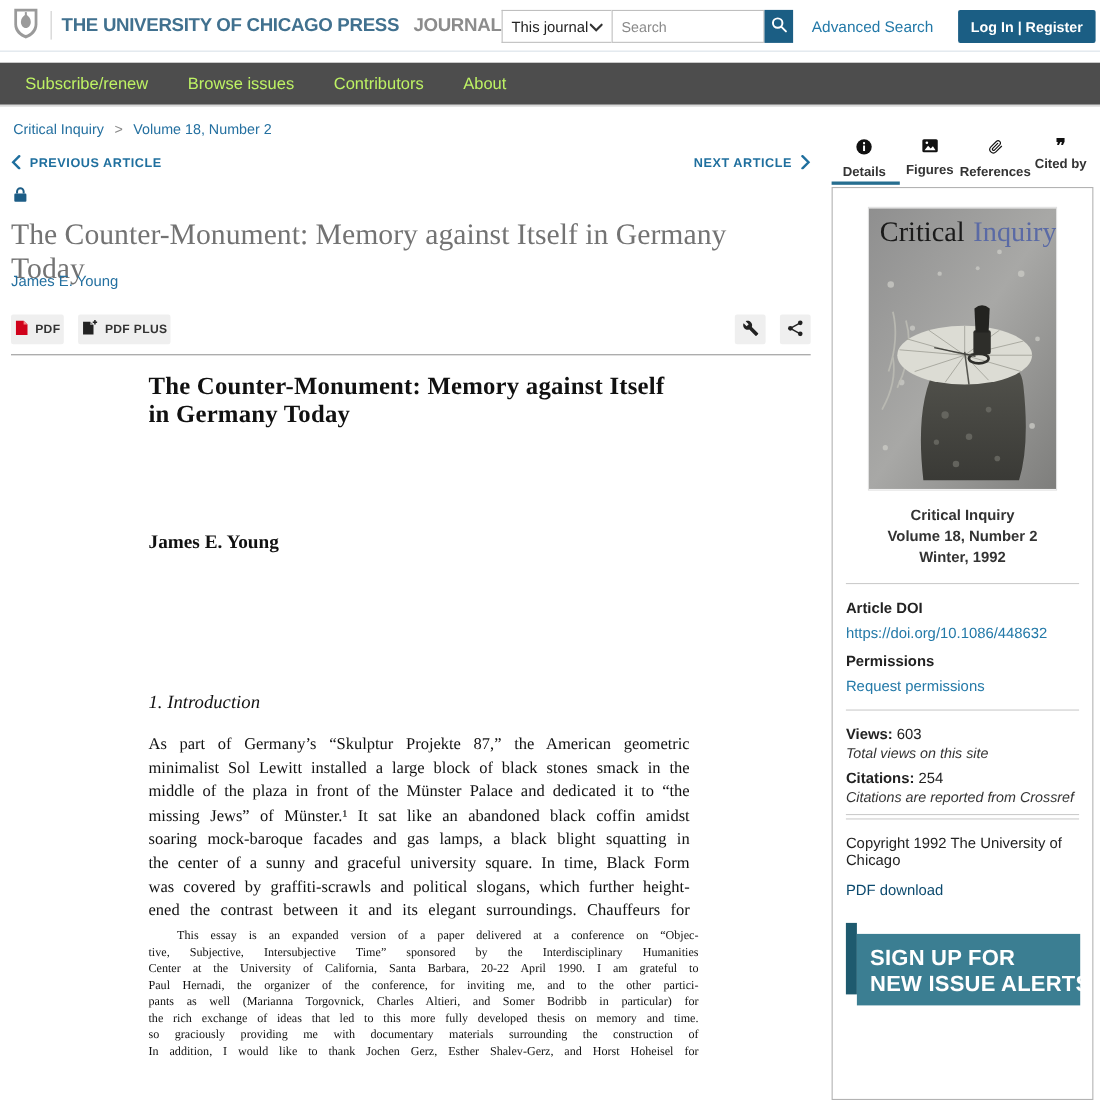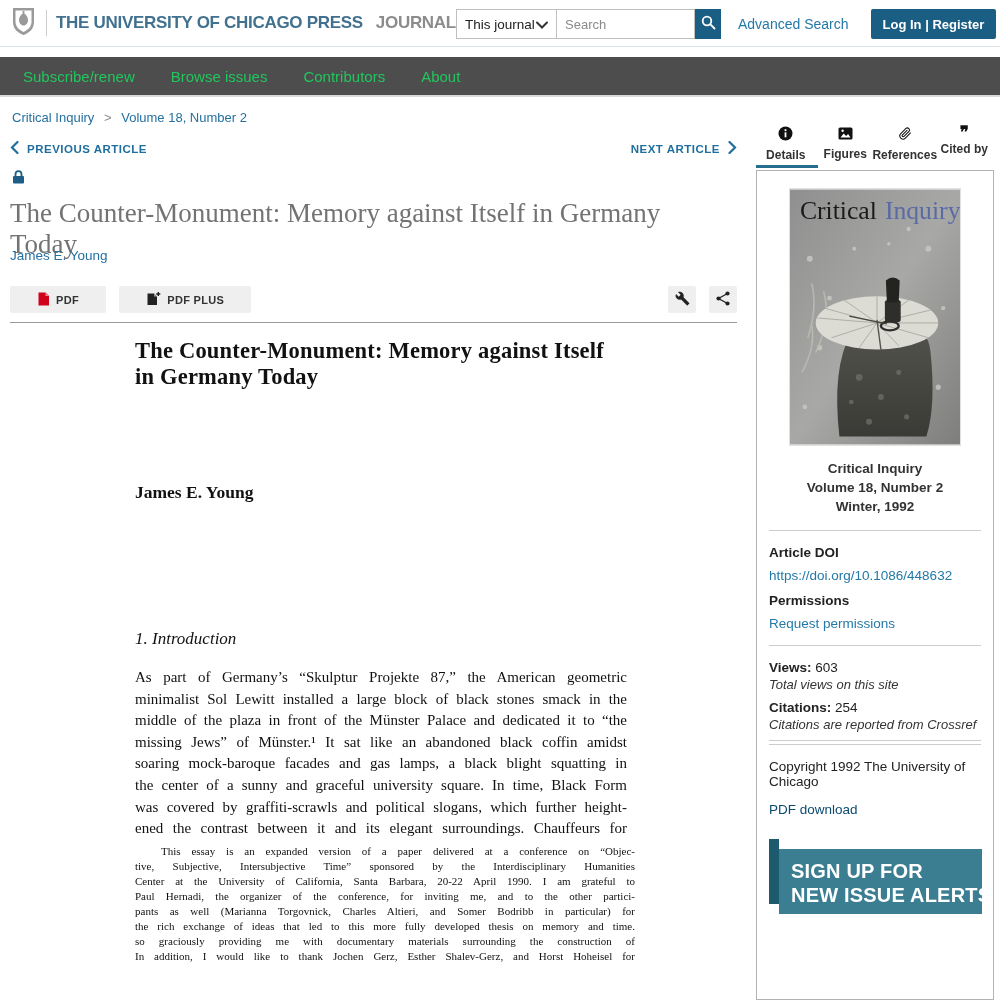--- a/index.html
+++ b/index.html
@@ -15,37 +15,37 @@
   .header-controls { position:absolute; left:456px; top:9px; display:flex; align-items:center; height:30px; }
   .journal-select { display:flex; align-items:center; justify-content:space-between; width:100px; height:30px; border:1px solid #bfbfbf; border-right:none; padding:0 8px; font-size:13.5px; color:#222; background:#fff; cursor:pointer; }
   .search-input { width:139px; height:30px; border:1px solid #bfbfbf; padding:0 8px; font-size:13px; color:#333; outline:none; font-family:"Liberation Sans",sans-serif; }
   .search-input::placeholder { color:#8a8a8a; }
   .search-btn { width:26px; height:30px; background:#1b5e84; border:none; display:flex; align-items:center; justify-content:center; cursor:pointer; }
   .adv-search { margin-left:17px; font-size:14px; color:#2379a8; text-decoration:none; cursor:pointer; white-space:nowrap; }
   .login-btn { margin-left:22px; height:30px; padding:0 12px; background:#1b5e84; color:#fff; font-size:13px; font-weight:700; border:none; border-radius:2px; cursor:pointer; white-space:nowrap; font-family:"Liberation Sans",sans-serif; }
 
   
   .main-nav { position:absolute; top:57px; left:0; width:1000px; height:38px; background:#4d4d4d; display:flex; align-items:center; box-shadow:0 2px 0 #d9d9d9; }
-  .main-nav a { color:#22c55e; font-size:15px; text-decoration:none; margin-left:10px; padding:0 13px; cursor:pointer; }
+  .main-nav a { color:#bef264; font-size:15px; text-decoration:none; margin-left:10px; padding:0 13px; cursor:pointer; }
 
   
   .breadcrumb { position:absolute; top:110px; left:12px; font-size:13px; }
   .breadcrumb a { color:#2470a0; text-decoration:none; cursor:pointer; }
   .breadcrumb .sep { color:#8a8a8a; margin:0 6px; }
   .article-nav { position:absolute; top:141px; left:10px; width:727px; height:16px; }
   .art-link { font-size:11.5px; font-weight:700; letter-spacing:0.5px; color:#1f6f9e; text-decoration:none; cursor:pointer; display:flex; align-items:center; gap:8px; }
   .art-prev { position:absolute; left:0; top:0; }
   .art-next { position:absolute; right:0; top:0; }
   .lock-wrap { position:absolute; top:170px; left:12px; }
 
   
   .article-title { position:absolute; top:198px; left:10px; width:710px; font-family:"Liberation Serif",serif; font-size:27px; font-weight:400; color:#737373; }
   .article-author { position:absolute; top:248px; left:10px; font-size:13.5px; color:#2470a0; text-decoration:none; cursor:pointer; }
   .action-row { position:absolute; top:286px; left:10px; width:727px; height:27px; }
-  .pdf-btn { display:inline-flex; align-items:center; gap:6px; height:27px; padding:0 27px; background:#efefef; border:none; border-radius:2px; font-size:11px; font-weight:700; color:#333; letter-spacing:0.3px; cursor:pointer; margin-right:9px; font-family:"Liberation Sans",sans-serif; }
+  .pdf-btn { display:inline-flex; align-items:center; gap:6px; height:27px; padding:0 3px; background:#efefef; border:none; border-radius:2px; font-size:11px; font-weight:700; color:#333; letter-spacing:0.3px; cursor:pointer; margin-right:9px; font-family:"Liberation Sans",sans-serif; }
   .tool-btn { position:absolute; top:0; width:28px; height:27px; background:#efefef; border:none; border-radius:2px; display:flex; align-items:center; justify-content:center; cursor:pointer; }
   .tool-btn.tools { right:41px; }
   .tool-btn.share { right:0; }
   .rule { position:absolute; top:322px; left:10px; width:727px; border-top:1px solid #9a9a9a; }
 
   
   .scan { position:absolute; top:338px; left:135px; width:492px; font-family:"Liberation Serif",serif; color:#111; }
   .scan-title div { font-size:22.5px; font-weight:700; line-height:26px; white-space:nowrap; letter-spacing:0.2px; }
   .scan-author { margin-top:92px; font-size:17.5px; font-weight:700; }
   .scan-heading { margin-top:126px; font-size:17px; font-style:italic; }

